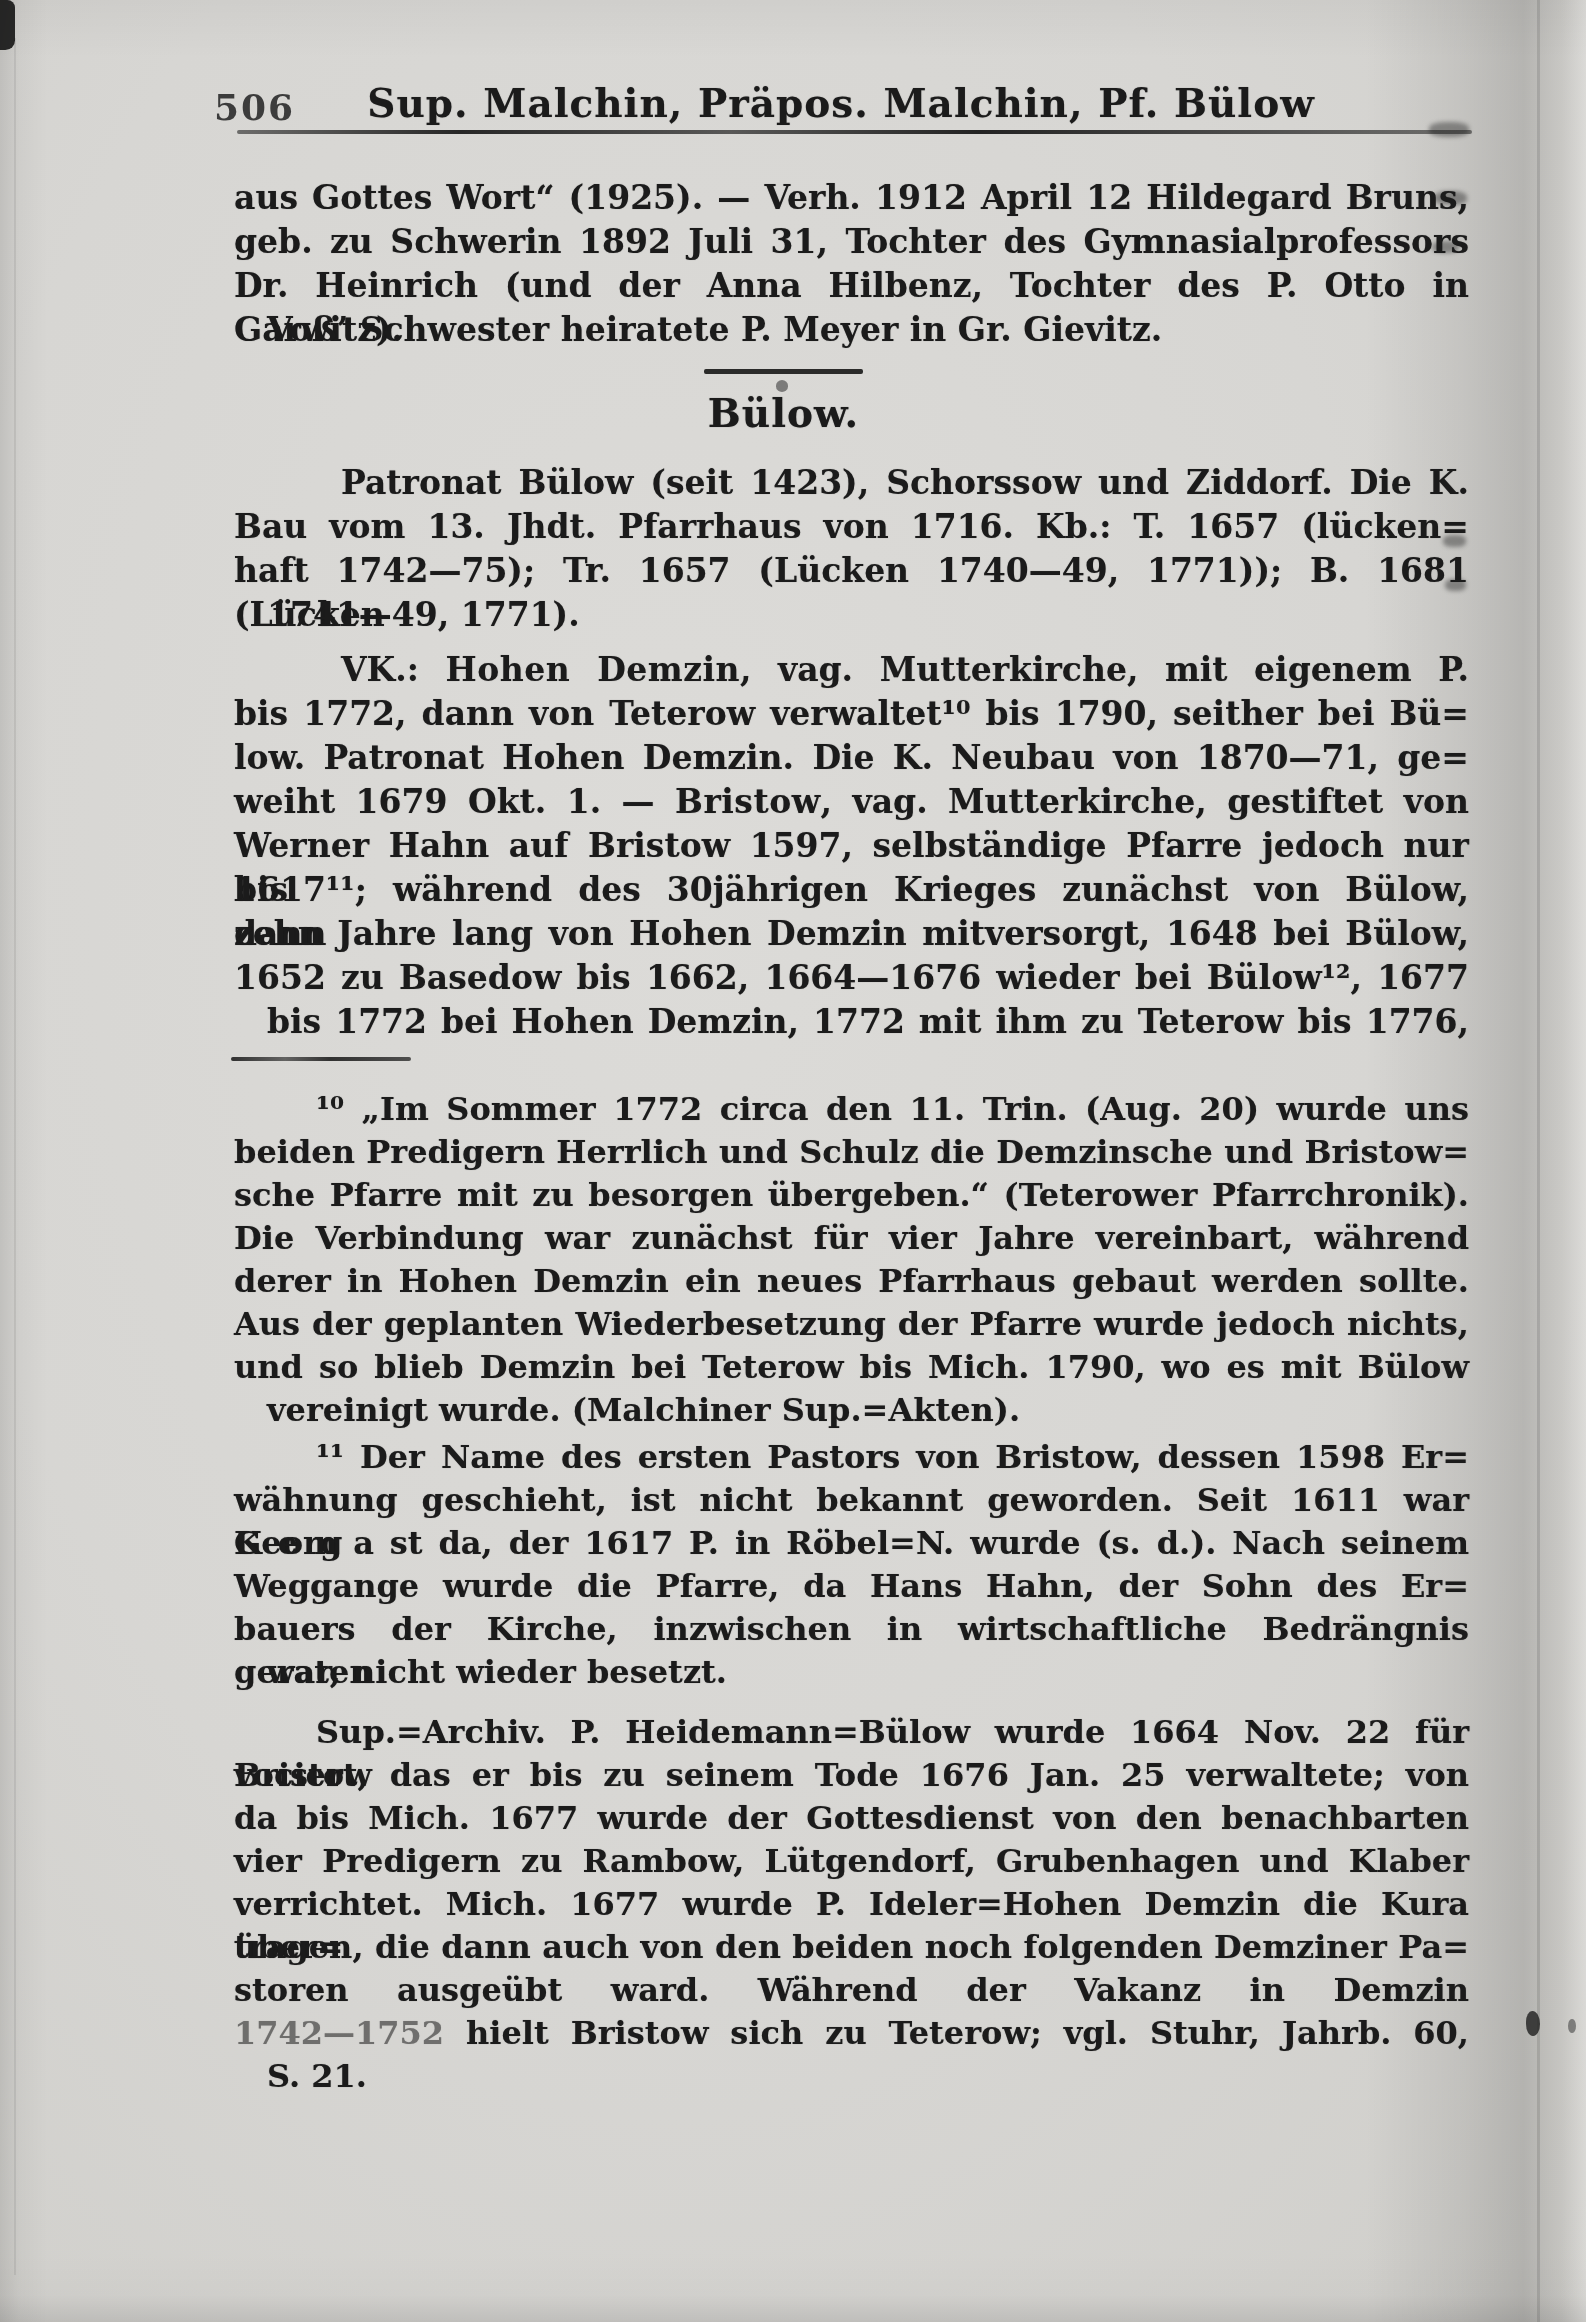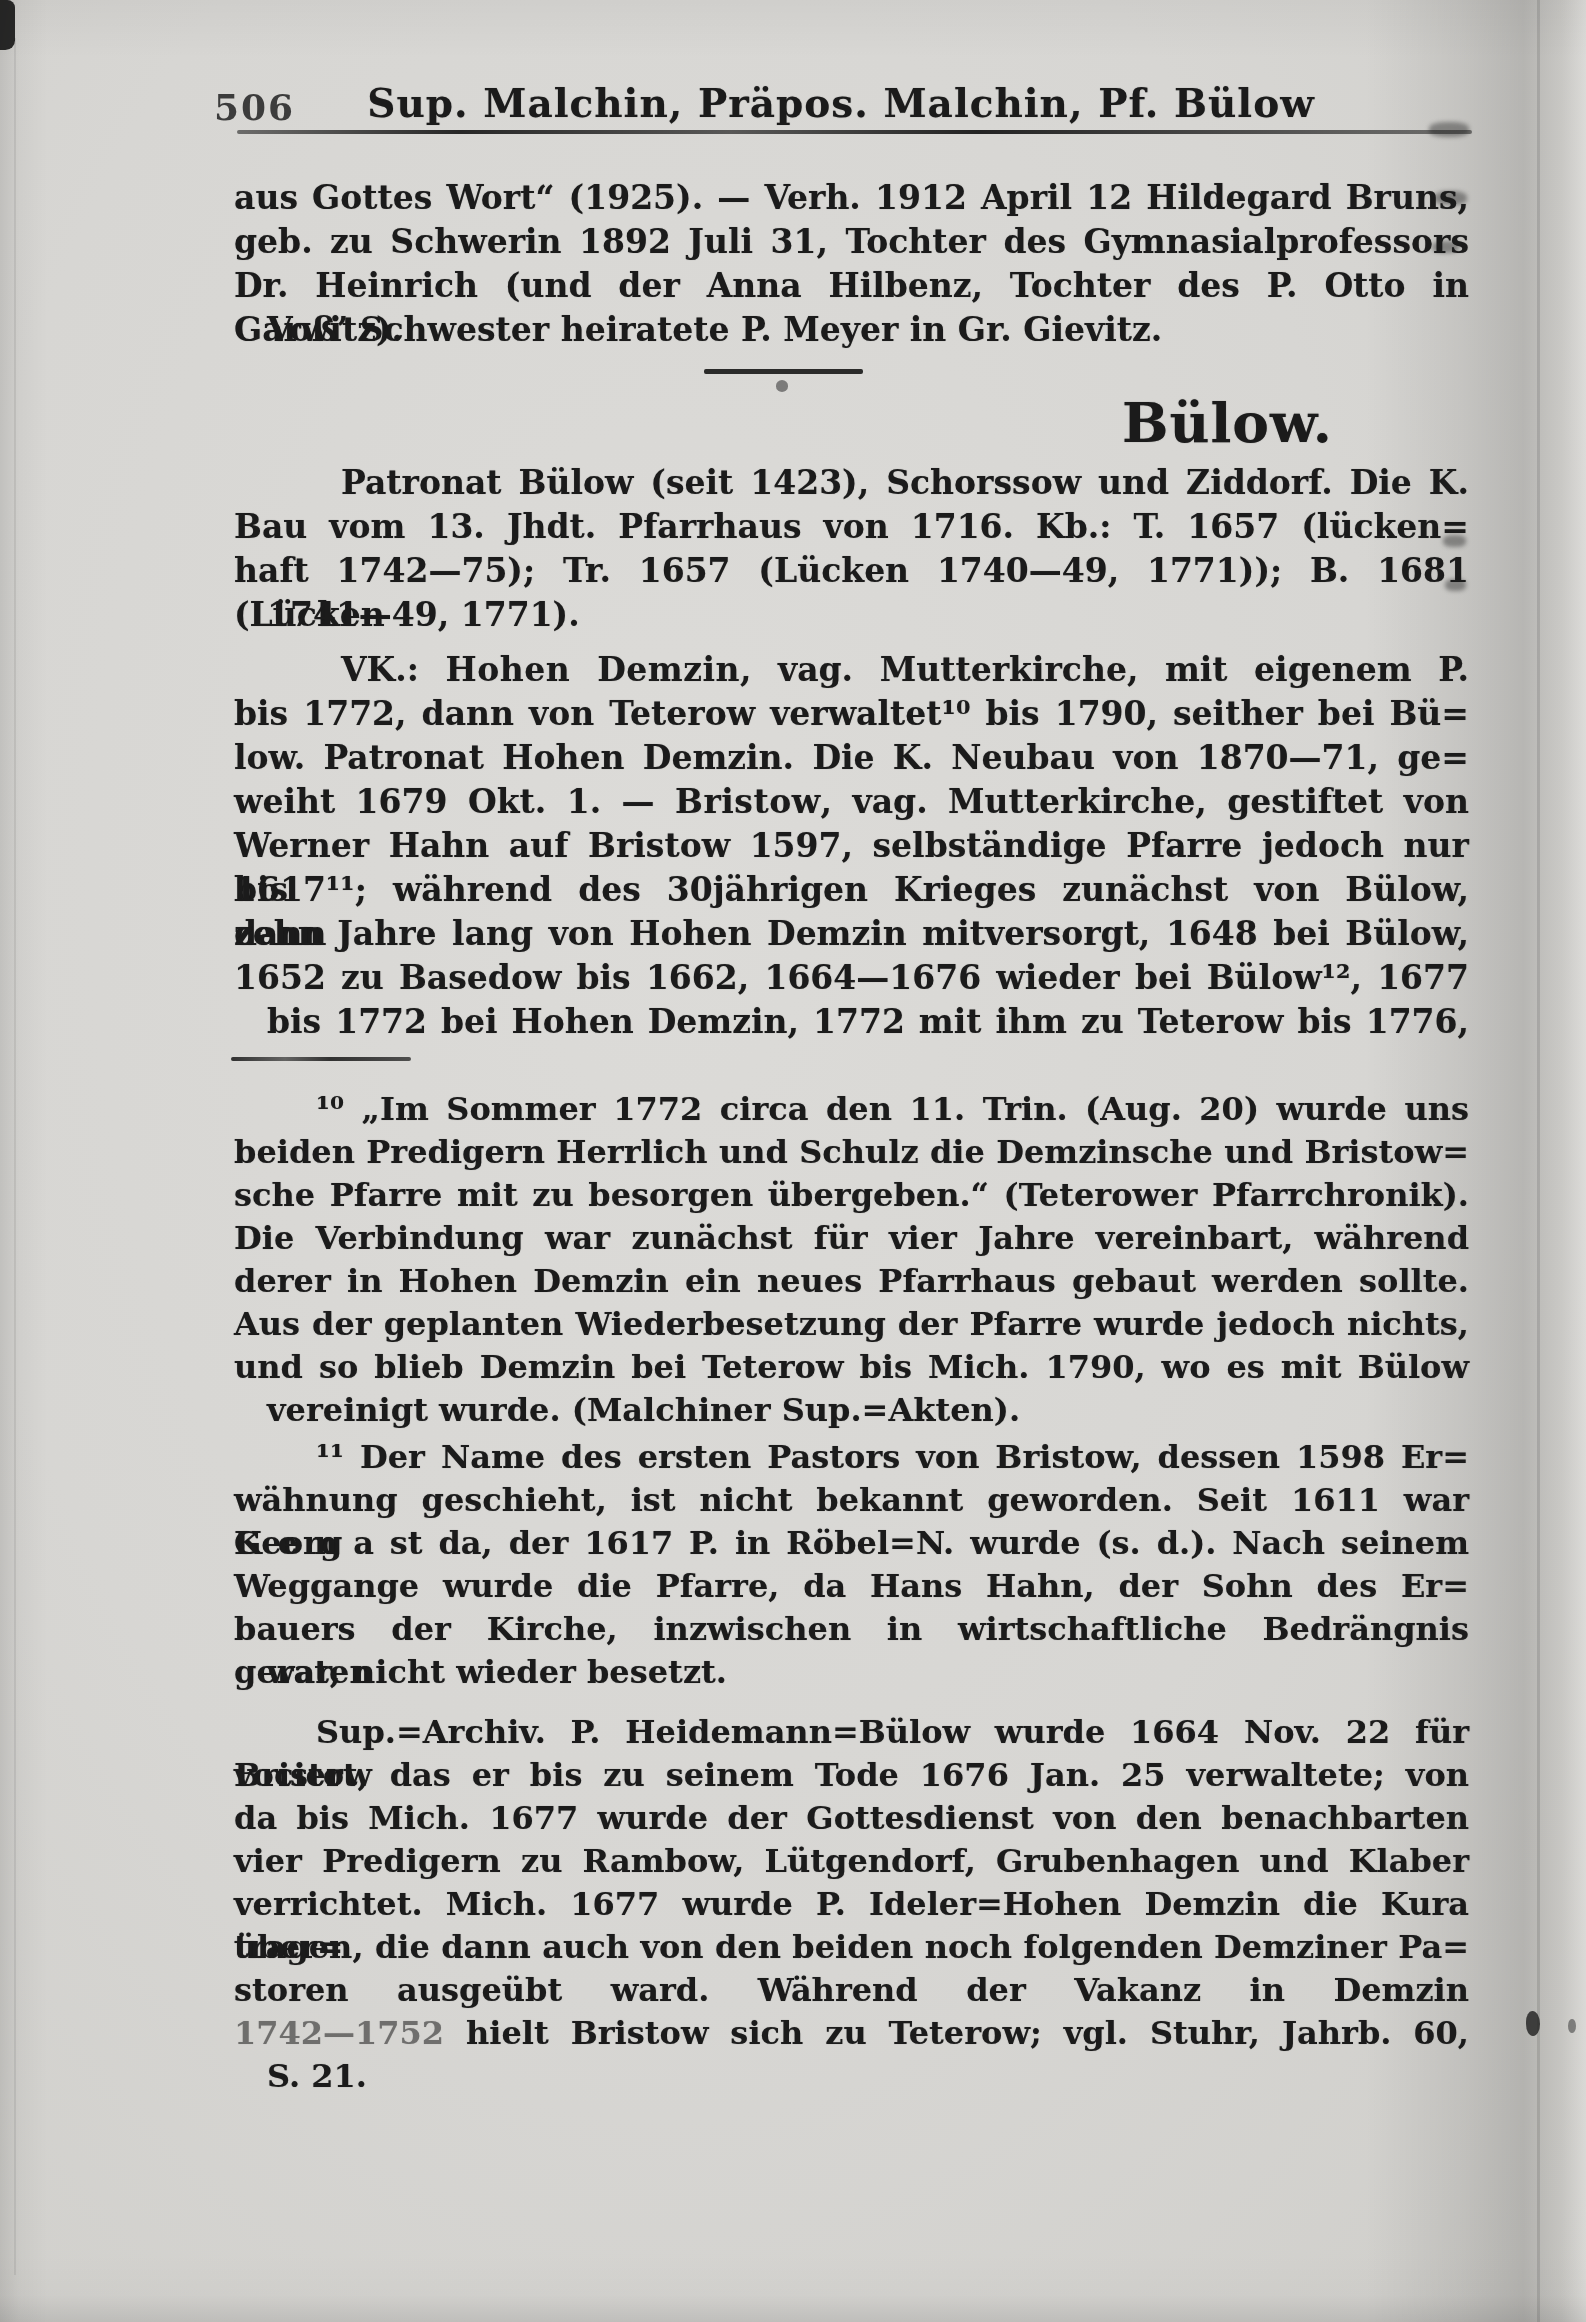--- a/index.html
+++ b/index.html
@@ -45,21 +45,21 @@
     position:absolute;left:237px;top:130px;width:1235px;height:3.8px;
     background:linear-gradient(90deg, rgba(20,20,20,0.55) 0%, rgba(20,20,20,0.9) 18%, rgba(20,20,20,0.65) 40%, rgba(20,20,20,0.92) 60%, rgba(20,20,20,0.7) 82%, rgba(20,20,20,0.5) 100%);
     border-radius:1.9px;
   }
   .midrule{
     position:absolute;left:704px;top:369px;width:159px;height:4.8px;
     background:rgba(18,18,18,0.88);border-radius:1.9px;
   }
   .heading{
     position:absolute;left:234px;top:390px;width:1099px;
-    text-align:right;font-size:55px;letter-spacing:1px;
+    text-align:center;font-size:39px;letter-spacing:1px;
     text-shadow:0 0 1px rgba(20,20,20,0.5);
   }
   .fnrule{
     position:absolute;left:231px;top:1057px;width:180px;height:3.8px;
     background:linear-gradient(90deg, rgba(20,20,20,0.85) 0%, rgba(20,20,20,0.6) 30%, rgba(20,20,20,0.85) 55%, rgba(20,20,20,0.7) 100%);
     border-radius:1.9px;
   }
   .crease-right{
     position:absolute;left:1537px;top:0;width:2.9px;height:2323px;
     background:rgba(50,50,50,0.16);

